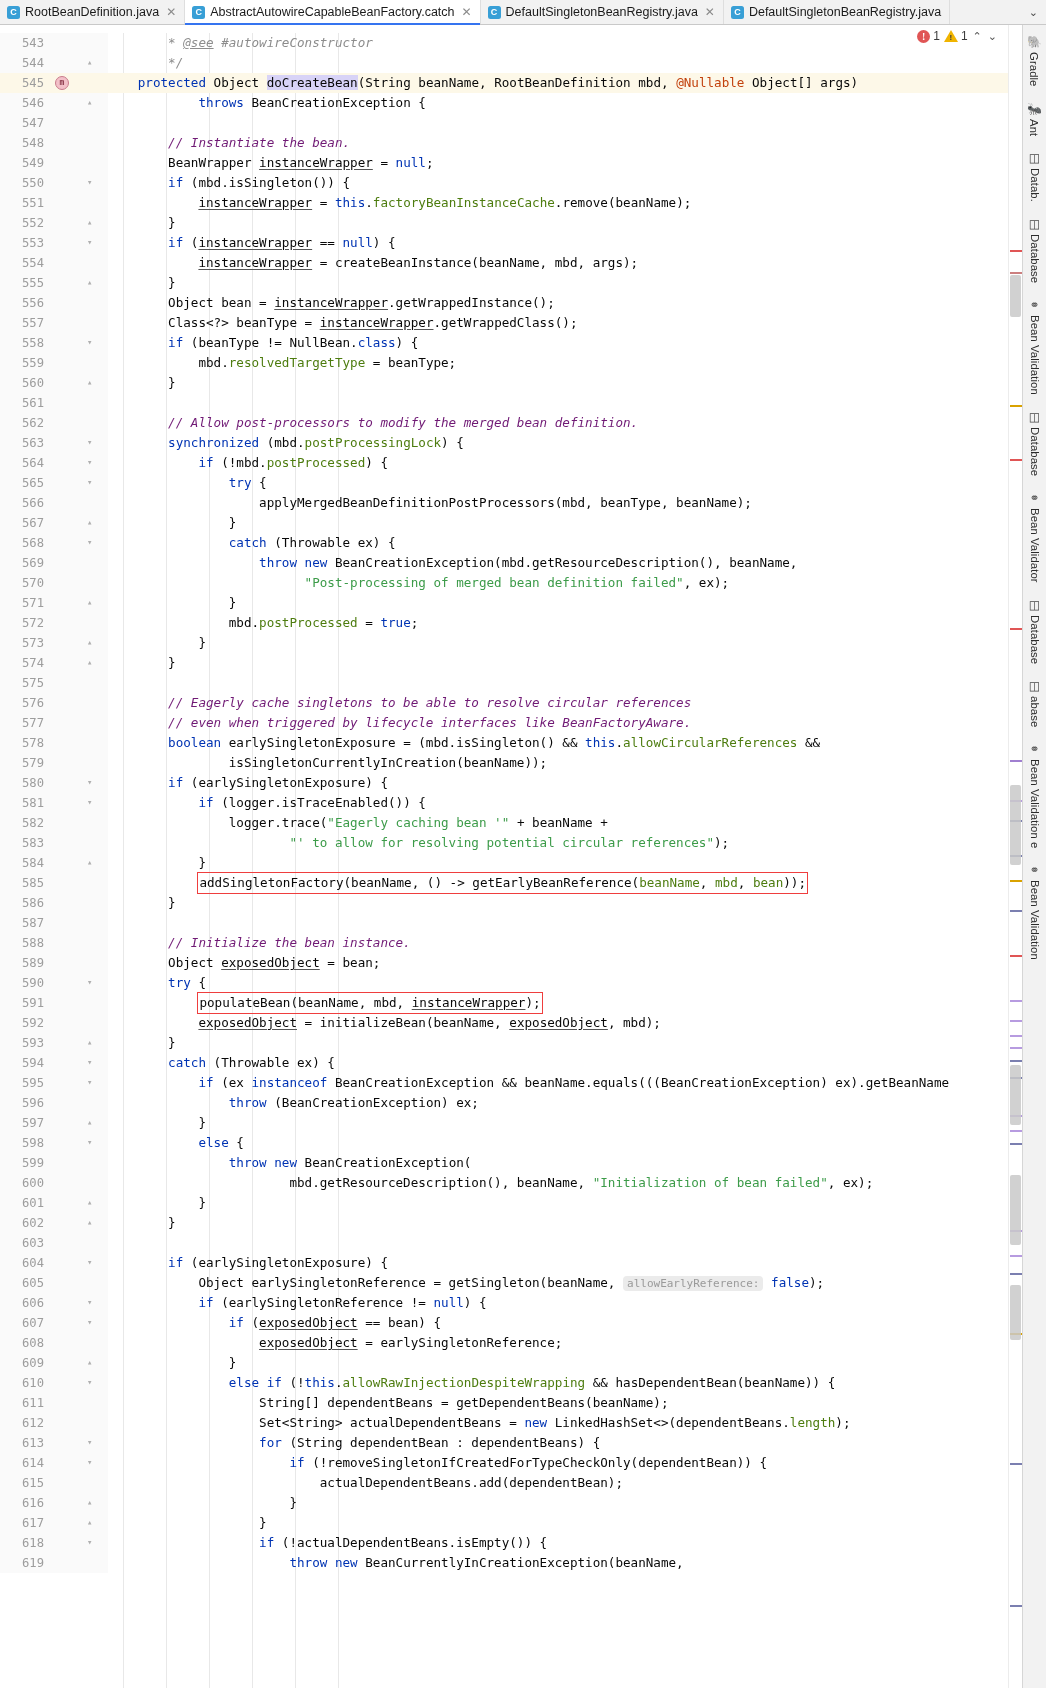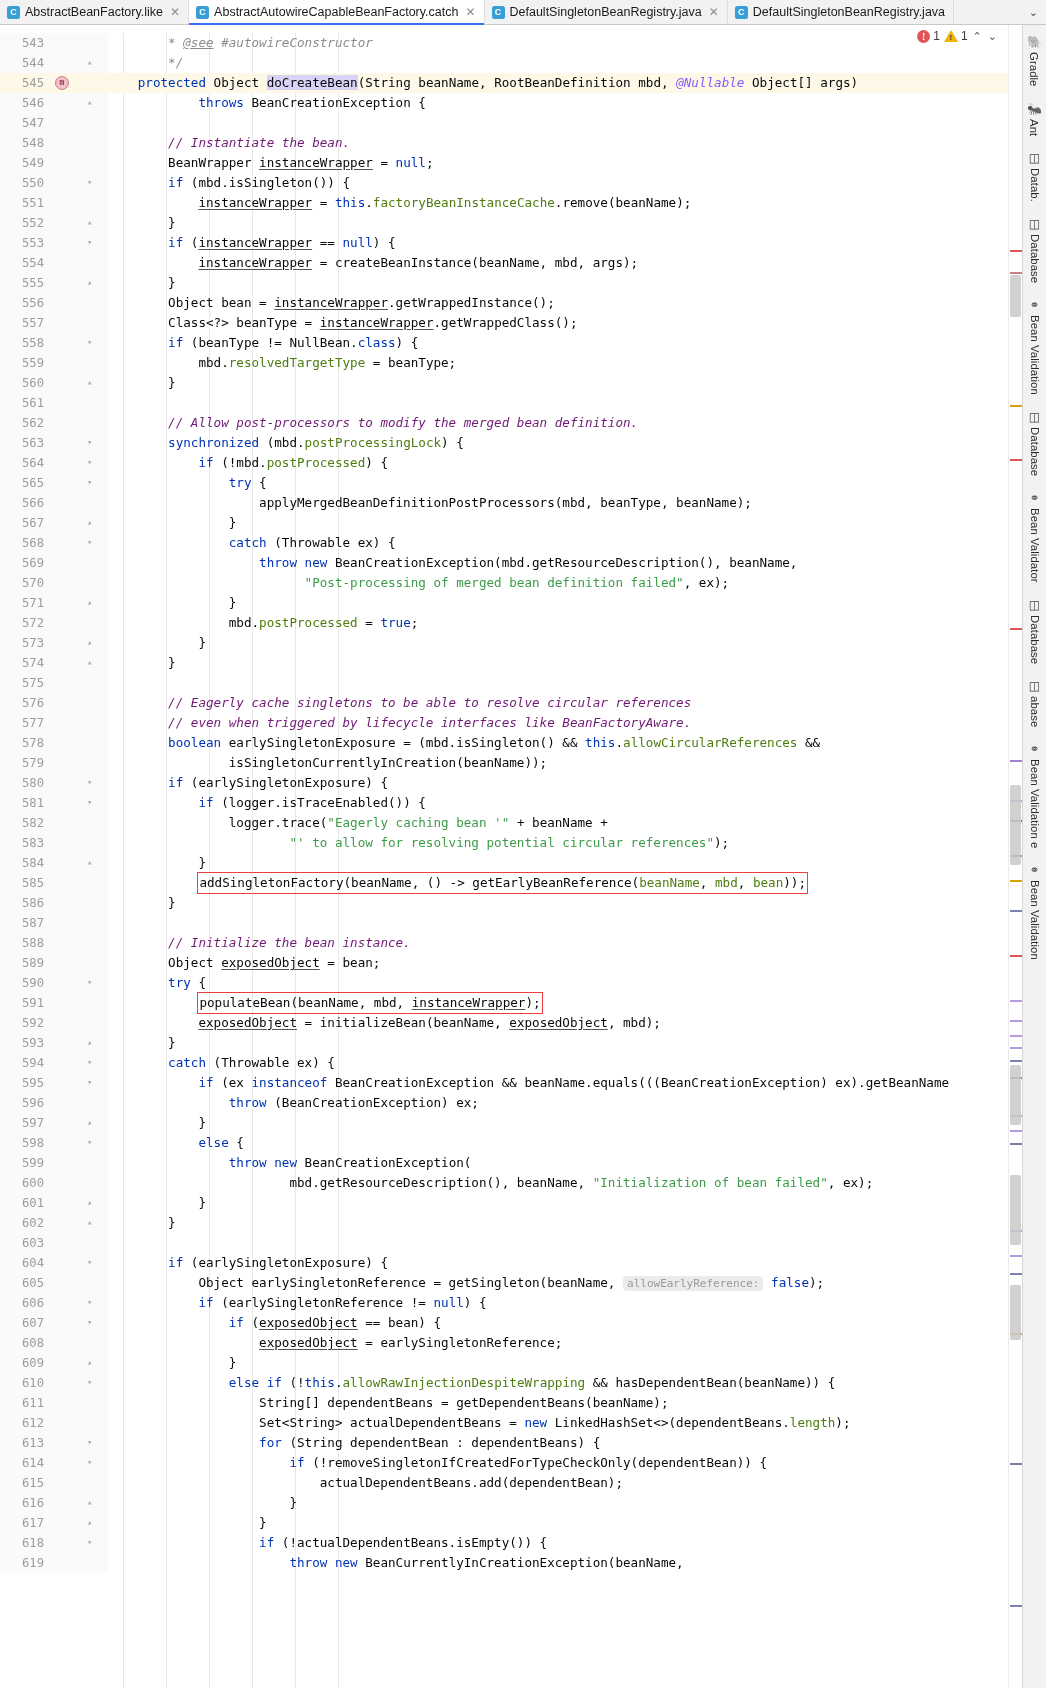--- a/index.html
+++ b/index.html
@@ -112,21 +112,21 @@
 
   
   .guides { position:absolute; top:0; left:0; bottom:0; width: 100%; pointer-events:none; }
   .guide { position:absolute; top:0; bottom:0; width:1px; background:#e8e8e8; }
 
   
   .kw   { color: #0033b3; }
   .str  { color: #3c9b49; }
   .cmt  { color: #701a75; font-style: italic; }
   .fld  { color: #4d7c0f; }
-  .ann  { color: #8b5cf6; font-style: italic; }
+  .ann  { color: #c2410c; }
   .ident{ color: #080808; }
   .und  { text-decoration: underline; text-decoration-color:#555; text-underline-offset:2px; }
   .hl   { background: #d8d3f7; }
   .doc  { color: #8c8c8c; font-style: italic; }
   .doctag { color: #8c8c8c; font-style: italic; text-decoration: underline; }
   .inlay {
     background: #ebebeb; color: #9a9a9a; border-radius: 4px;
     padding: 1px 4px; font-size: 11px; font-style: normal;
   }
   .boxed {
@@ -161,21 +161,21 @@
   }
 </style>
 </head>
 <body>
 
 <div id="root">
 
   <div class="tabbar">
     <div class="tab">
       <span class="cls">C</span>
-      <span>AbstractBeanFactory.like</span>
+      <span>RootBeanDefinition.java</span>
       <span class="x">✕</span>
     </div>
     <div class="tab active">
       <span class="cls">C</span>
       <span>AbstractAutowireCapableBeanFactory.catch</span>
       <span class="x">✕</span>
     </div>
     <div class="tab">
       <span class="cls">C</span>
       <span>DefaultSingletonBeanRegistry.java</span>

